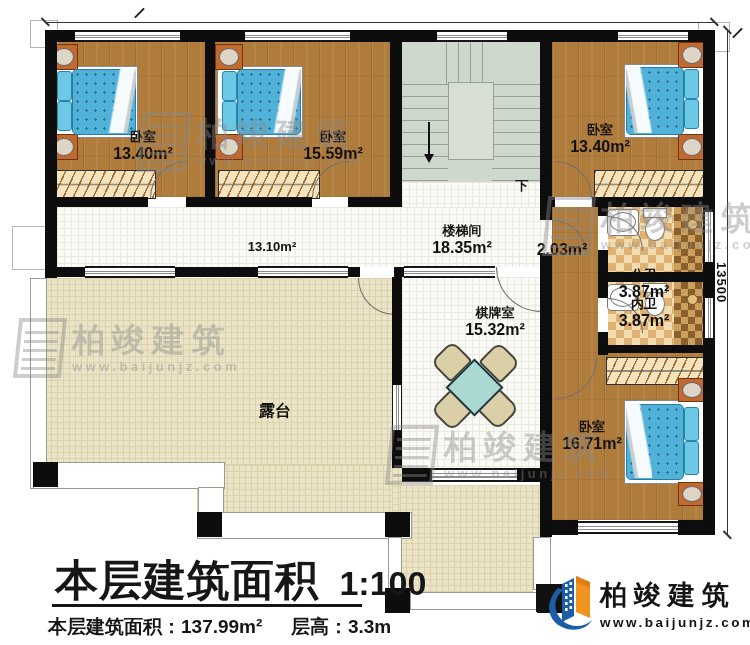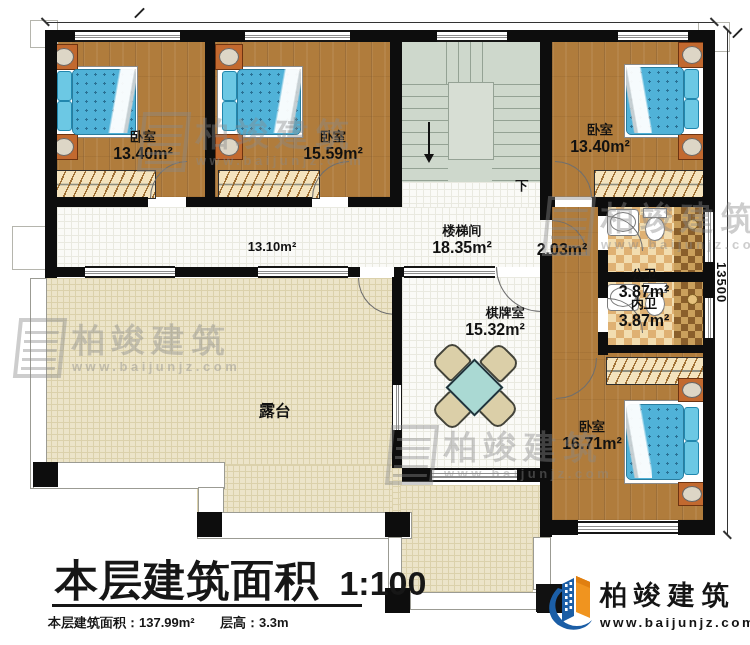--- a/index.html
+++ b/index.html
@@ -67,21 +67,21 @@
   .wm-icon{width:34px;height:46px;border:4px solid var(--wm);transform:skewX(-6deg);
     background-image:repeating-linear-gradient(to bottom,var(--wm) 0 3px,transparent 3px 9px);background-clip:content-box;padding:3px;}
   .wm-name{font-size:33px;font-weight:bold;letter-spacing:7px;color:var(--wm);line-height:1;}
   .wm-url{font-size:13px;font-weight:bold;letter-spacing:3.5px;color:var(--wm);margin-top:4px;line-height:1;}
   .downarrow-shaft{position:absolute;width:2px;background:#111;z-index:7;}
   .downarrow-head{position:absolute;width:0;height:0;border-left:5px solid transparent;border-right:5px solid transparent;border-top:9px solid #111;z-index:7;}
   #titleblock{position:absolute;z-index:55;}
   .title-cn{font-size:43px;font-weight:bold;letter-spacing:1px;color:#161616;display:inline-block;}
   .title-scale{font-size:34px;font-weight:bold;color:#161616;display:inline-block;margin-left:16px;}
   .title-rule{position:absolute;background:#161616;}
-  .title-info{position:absolute;font-size:13px;font-weight:bold;color:#161616;white-space:nowrap;}
+  .title-info{position:absolute;font-size:19px;font-weight:bold;color:#161616;white-space:nowrap;}
   .brand-name{font-size:27px;font-weight:bold;letter-spacing:7px;color:#141414;line-height:1;}
   .brand-url{font-size:13.5px;font-weight:bold;letter-spacing:2.5px;color:#141414;margin-top:7px;line-height:1;}
   .cornermark{position:absolute;width:13px;height:2px;background:#222;transform:rotate(-45deg);z-index:45;}
 </style>
 </head>
 <body>
 
 <div id="canvas">
 
   <div class="f wood" style="left:57px;top:42px;width:148px;height:155px;"></div>
@@ -270,21 +270,21 @@
     <div class="rarea">2.03m²</div>
   </div>
   <div class="rlabel" style="left:644px;top:224px;margin-top:44px;">
     <div class="rname">公卫</div>
     <div class="rarea">3.87m²</div>
   </div>
   <div class="rlabel" style="left:644px;top:297px;">
     <div class="rname">内卫</div>
     <div class="rarea">3.87m²</div>
   </div>
-  <div class="rlabel" style="left:495px;top:306px;text-align:right;">
+  <div class="rlabel" style="left:495px;top:306px;">
     <div class="rname">棋牌室</div>
     <div class="rarea">15.32m²</div>
   </div>
   <div class="rlabel" style="left:592px;top:420px;">
     <div class="rname">卧室</div>
     <div class="rarea">16.71m²</div>
   </div>
   <div class="rlabel" style="left:275px;top:402px;">
     <div class="rname" style="font-size:16px;">露台</div>
   </div>

